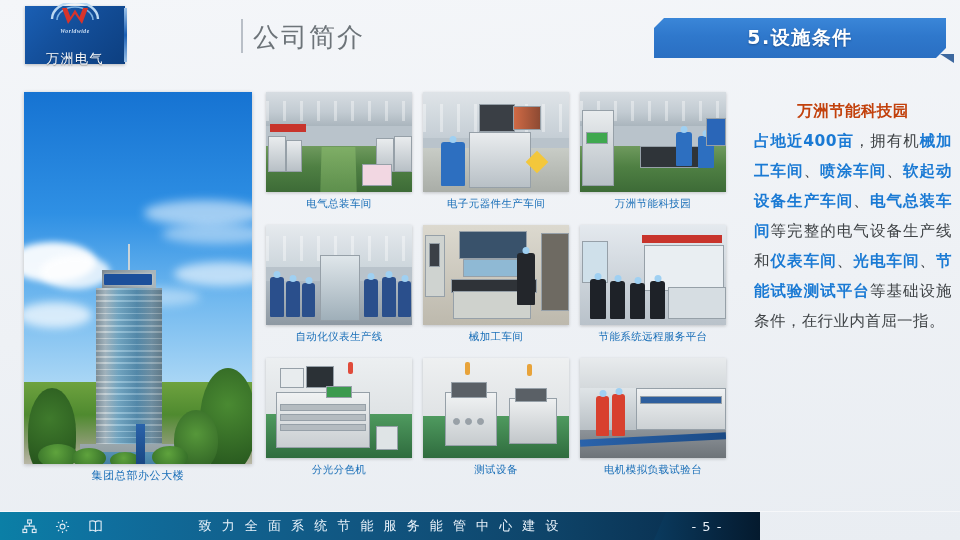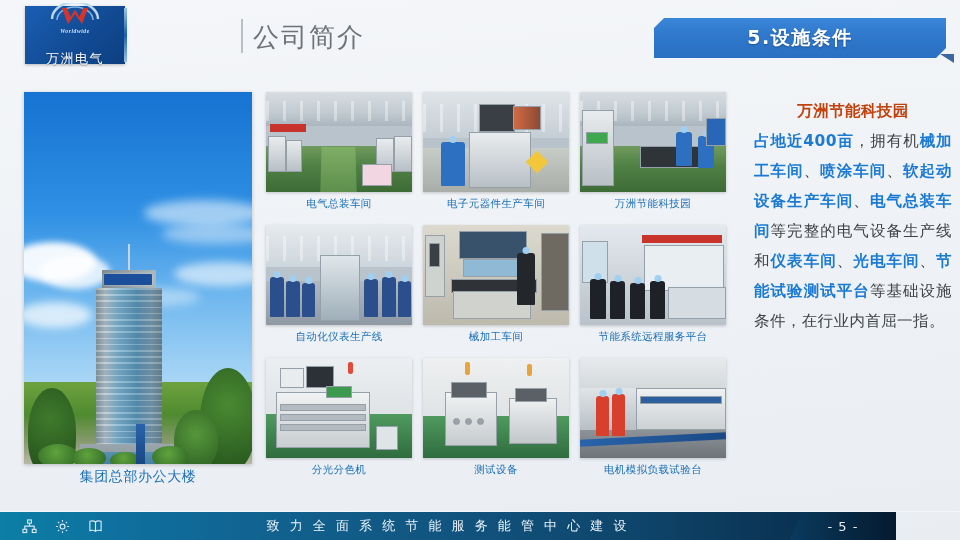--- a/index.html
+++ b/index.html
@@ -129,21 +129,21 @@
   .b3{left:86px;top:360px;width:30px;height:17px;}
   .b4{left:128px;top:354px;width:36px;height:22px;}
   .banner-pole{
     position:absolute;left:112px;top:332px;width:9px;height:44px;
     background:linear-gradient(180deg,#2a63ab,#17447f);
   }
 
   
   .cap{
     position:absolute;text-align:center;
-    font-size:14px;color:#1a6fb8;letter-spacing:.6px;
+    font-size:11px;color:#1a6fb8;letter-spacing:.6px;
     font-family:"DejaVu Sans",sans-serif;white-space:nowrap;
   }
   .bigcap{left:24px;top:468px;width:228px;}
 
   
   .grid{position:absolute;left:266px;top:92px;width:460px;height:392px;}
   .cell{position:absolute;width:146px;}
   .cell .ph{
     width:146px;height:100px;overflow:hidden;position:relative;
     box-shadow:0 1px 3px rgba(0,0,0,.2);background:#b9c3cb;
@@ -178,21 +178,21 @@
     position:absolute;left:754px;top:96px;width:198px;
     font-size:15.5px;line-height:30px;color:#3f4346;
     text-align:justify;letter-spacing:.4px;
     font-family:"DejaVu Sans",sans-serif;
   }
   .rtext .hl{color:#1a7ad4;font-weight:bold;}
   .rtext .lead{display:block;text-align:center;color:#c2410c;font-weight:bold;}
 
   
   .footer{
-    position:absolute;left:0;bottom:0;width:896px;height:28px;
+    position:absolute;left:0;bottom:0;width:760px;height:28px;
     background:linear-gradient(90deg,#0b7fa6 0%,#0f6f9e 14%,#11628f 30%,#11547f 50%,#0e4469 72%,#0a3354 88%,#07243d 100%);
     display:flex;align-items:center;
   }
   .footer-icons{display:flex;align-items:center;gap:18px;margin-left:22px;}
   .footer-icons svg{display:block;}
   .footer-mid{
     position:absolute;left:0;width:100%;text-align:center;
     font-size:13px;color:#eaf3fb;letter-spacing:3px;
     font-family:"DejaVu Sans",sans-serif;
   }

